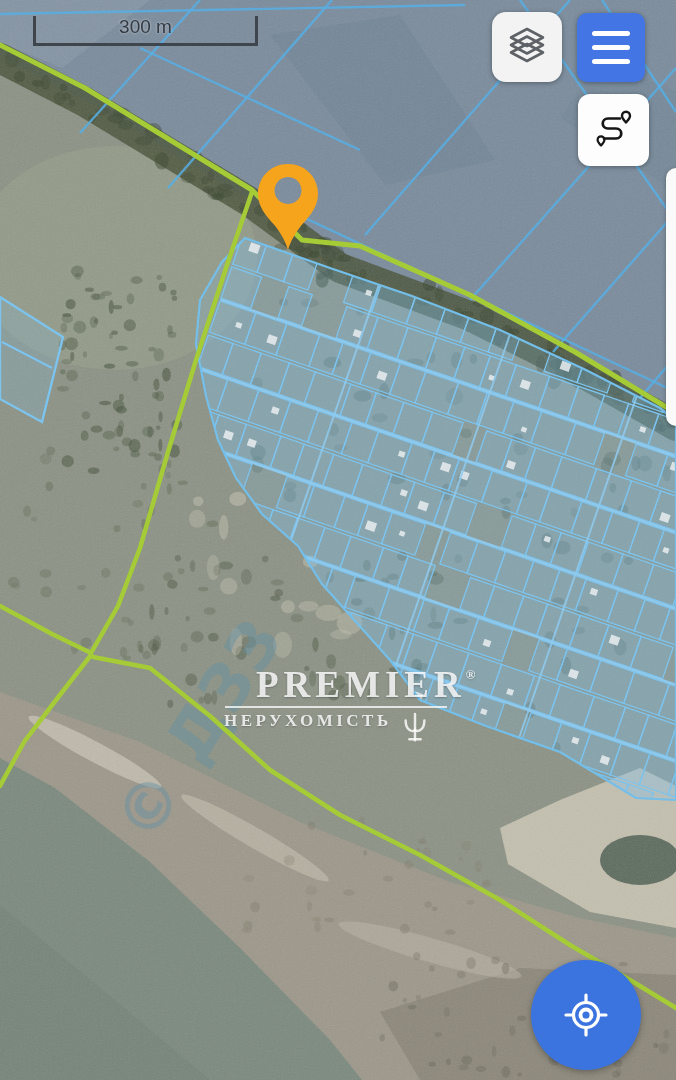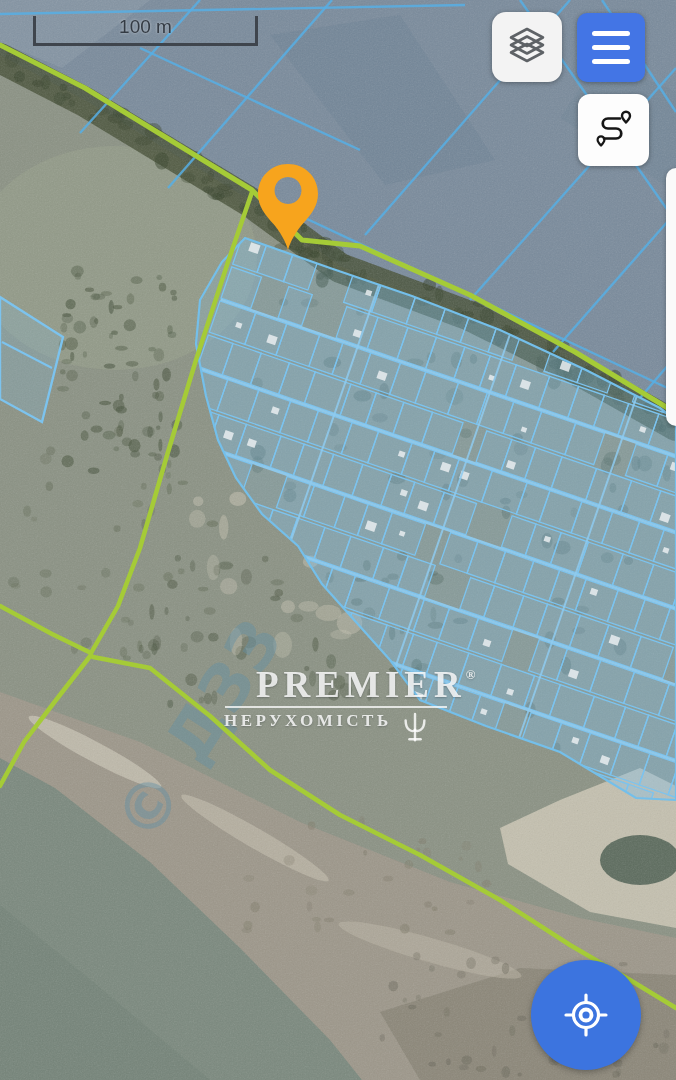--- a/index.html
+++ b/index.html
@@ -826,21 +826,21 @@
       <svg width="30" height="34" viewBox="0 0 32 36" fill="none" stroke="rgba(255,255,255,0.82)" stroke-width="2.6" stroke-linecap="round">
         <path d="M16 3 V31"></path>
           <path d="M6 10 C6 21 14 23 16 20"></path>
           <path d="M26 10 C26 21 18 23 16 20"></path>
           <path d="M10 30 H22"></path>
       </svg>
     </div>
   </div>
 
   <div class="scalebar">
-    <span>100 m</span>
+    <span>300 m</span>
   </div>
 
   <button class="btn btn-layers">
     <svg width="46" height="46" viewBox="0 0 46 46" fill="none" stroke="#5E6266" stroke-width="2.6" stroke-linejoin="round">
       <path d="M23 5 L39 13.5 L23 22 L7 13.5 Z"></path>
       <path d="M23 12.5 L39 21 L23 29.5 L7 21 Z"></path>
       <path d="M23 20 L39 28.5 L23 37 L7 28.5 Z"></path>
     </svg>
   </button>
 

